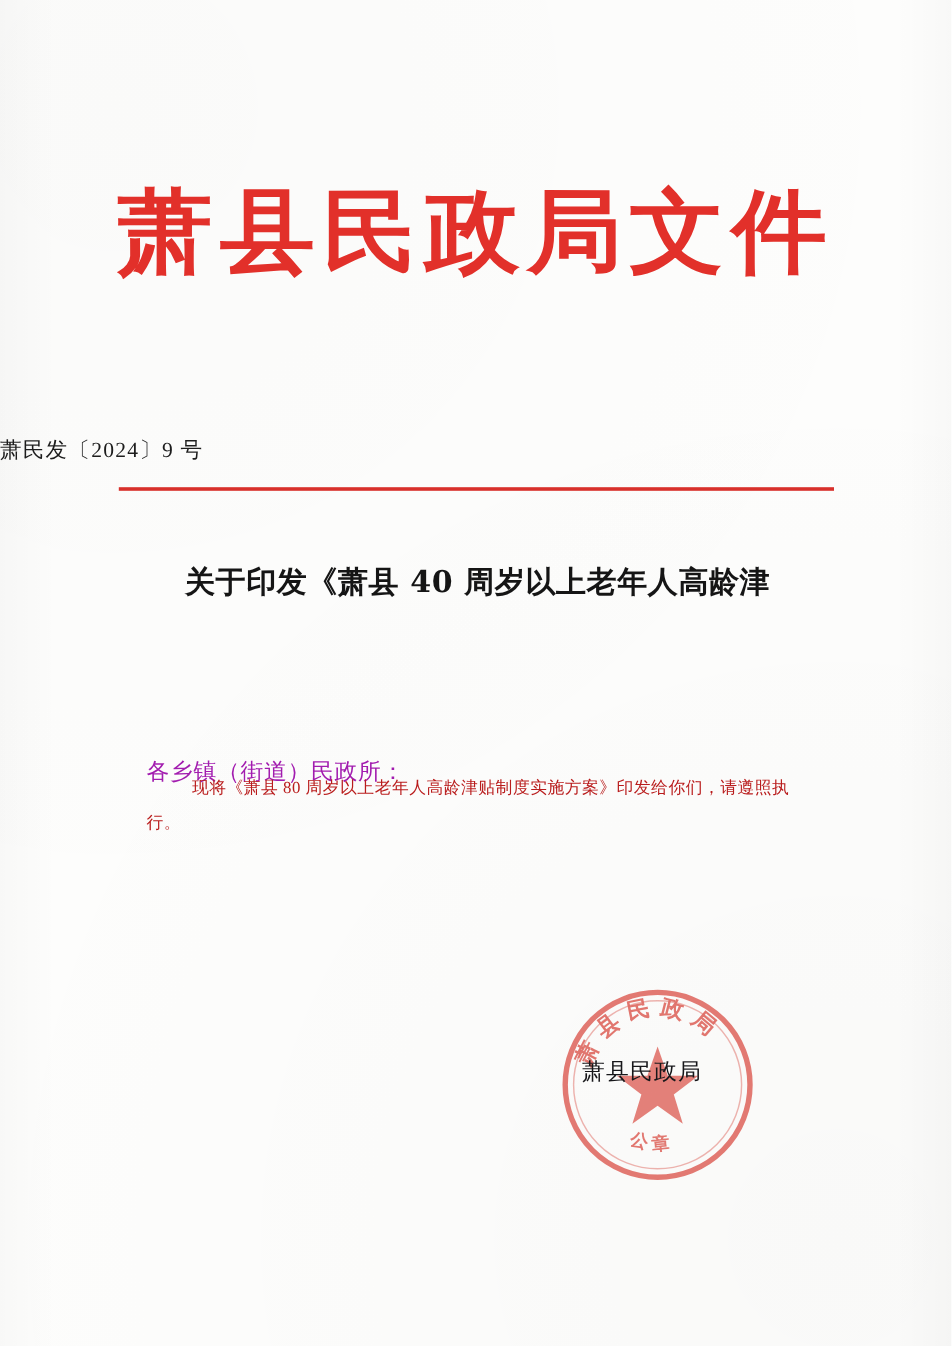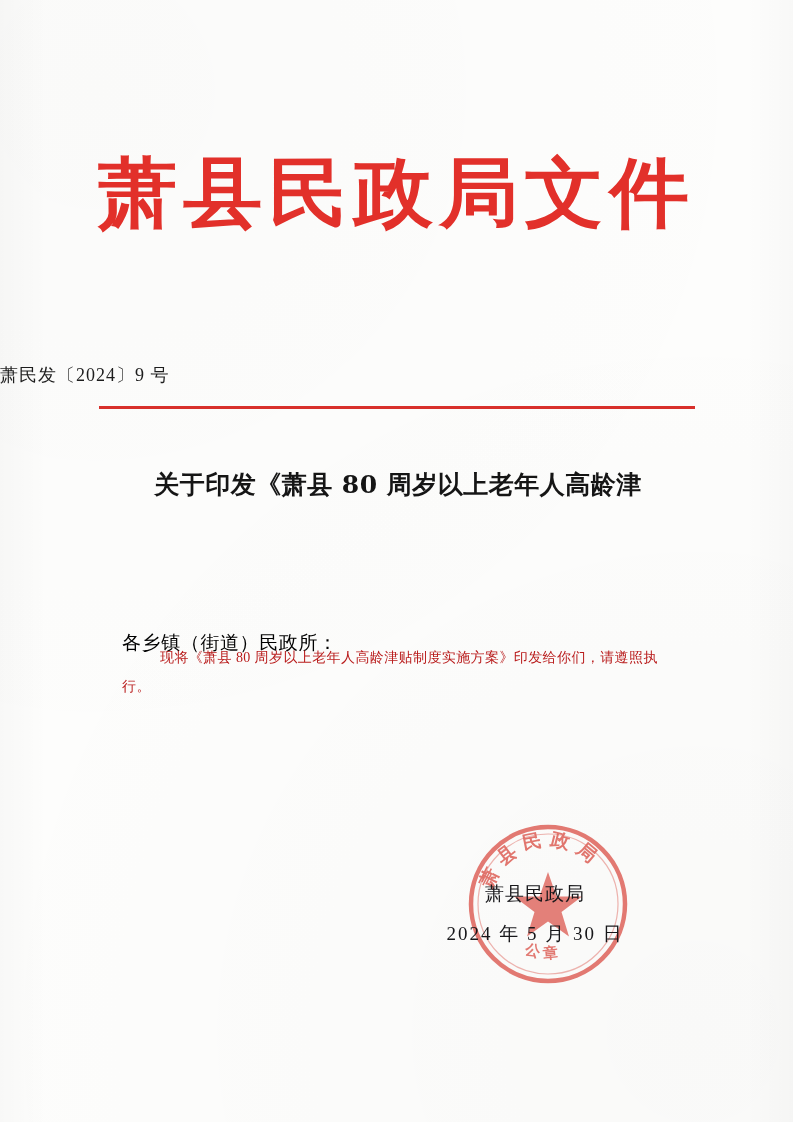--- a/index.html
+++ b/index.html
@@ -88,21 +88,21 @@
     color: #151515;
     letter-spacing: 0.5px;
   }
   
   .addressee {
     position: absolute;
     left: 122px;
     top: 630px;
     font-size: 19px;
     letter-spacing: 0.6px;
-    color: #000000;
+    color: #a21caf;
   }
   .para {
     position: absolute;
     left: 122px;
     top: 644px;
     width: 560px;
     font-size: 14px;
     line-height: 2.05;
     letter-spacing: 0.4px;
     color: #b91c1c;
@@ -151,21 +151,21 @@
 
     <div class="masthead">
       <div class="masthead-title">萧县民政局文件</div>
     </div>
 
     <div class="doc-number">萧民发〔2024〕9 号</div>
 
     <div class="red-rule"></div>
 
     <div class="doc-title">
-      <div>关于印发《萧县 80 周岁以上老年人高龄津</div>
+      <div>关于印发《萧县 40 周岁以上老年人高龄津</div>
     </div>
 
     <div class="addressee">各乡镇（街道）民政所：</div>
 
     <div class="para">现将《萧县 80 周岁以上老年人高龄津贴制度实施方案》印发给你们，请遵照执行。</div>
 
     <div class="seal">
       <svg width="164" height="164" viewBox="0 0 164 164" aria-hidden="true">
         <circle cx="82" cy="82" r="77" fill="none" stroke="#d94b42" stroke-width="4.5" opacity="0.9"></circle>
         <circle cx="82" cy="82" r="70" fill="none" stroke="#d94b42" stroke-width="1.2" opacity="0.5"></circle>
@@ -179,17 +179,16 @@
 
         <path id="arcBottom" d="M 34 104 A 52 52 0 0 0 130 104" fill="none"></path>
         <text class="seal-text" font-size="15" letter-spacing="5" opacity="0.9">
           <textPath href="#arcBottom" startOffset="30%">公章</textPath>
         </text>
       </svg>
     </div>
 
     <div class="signature">
       <div>萧县民政局</div>
-      <div class="sig-date">2024 年 5 月 30 日</div>
     </div>
 
   </div>
 </div>
 
 </body></html>

